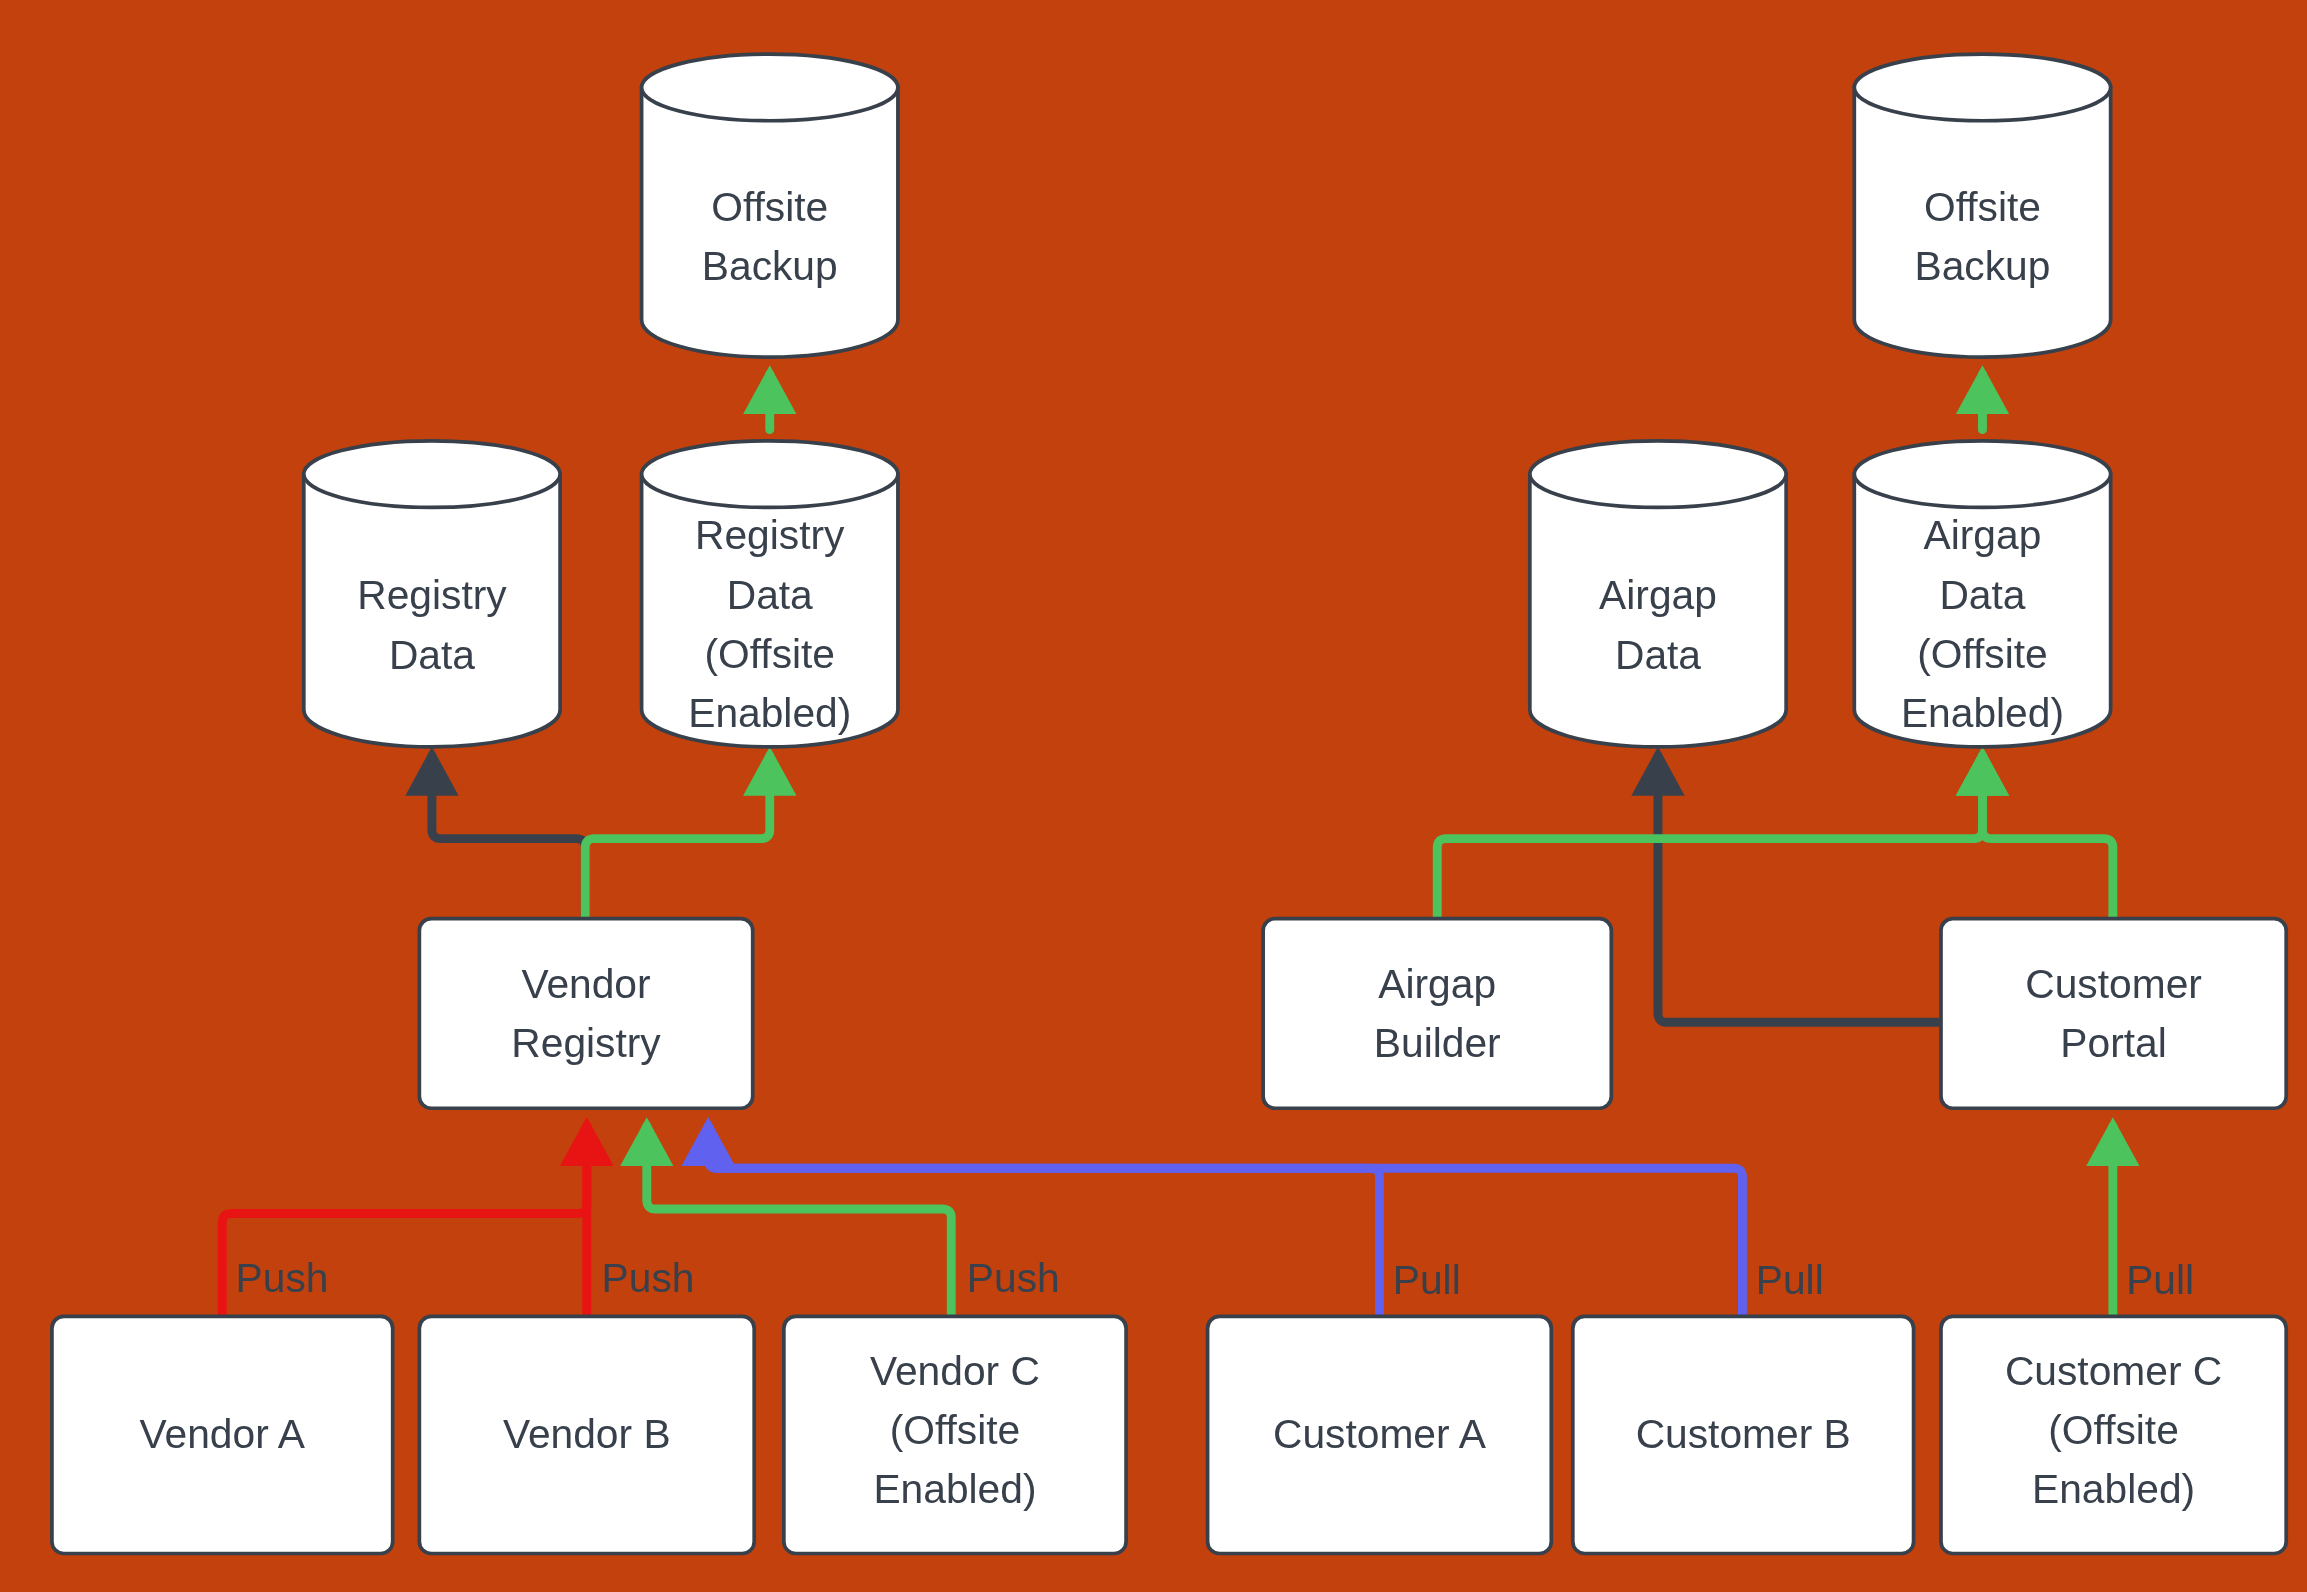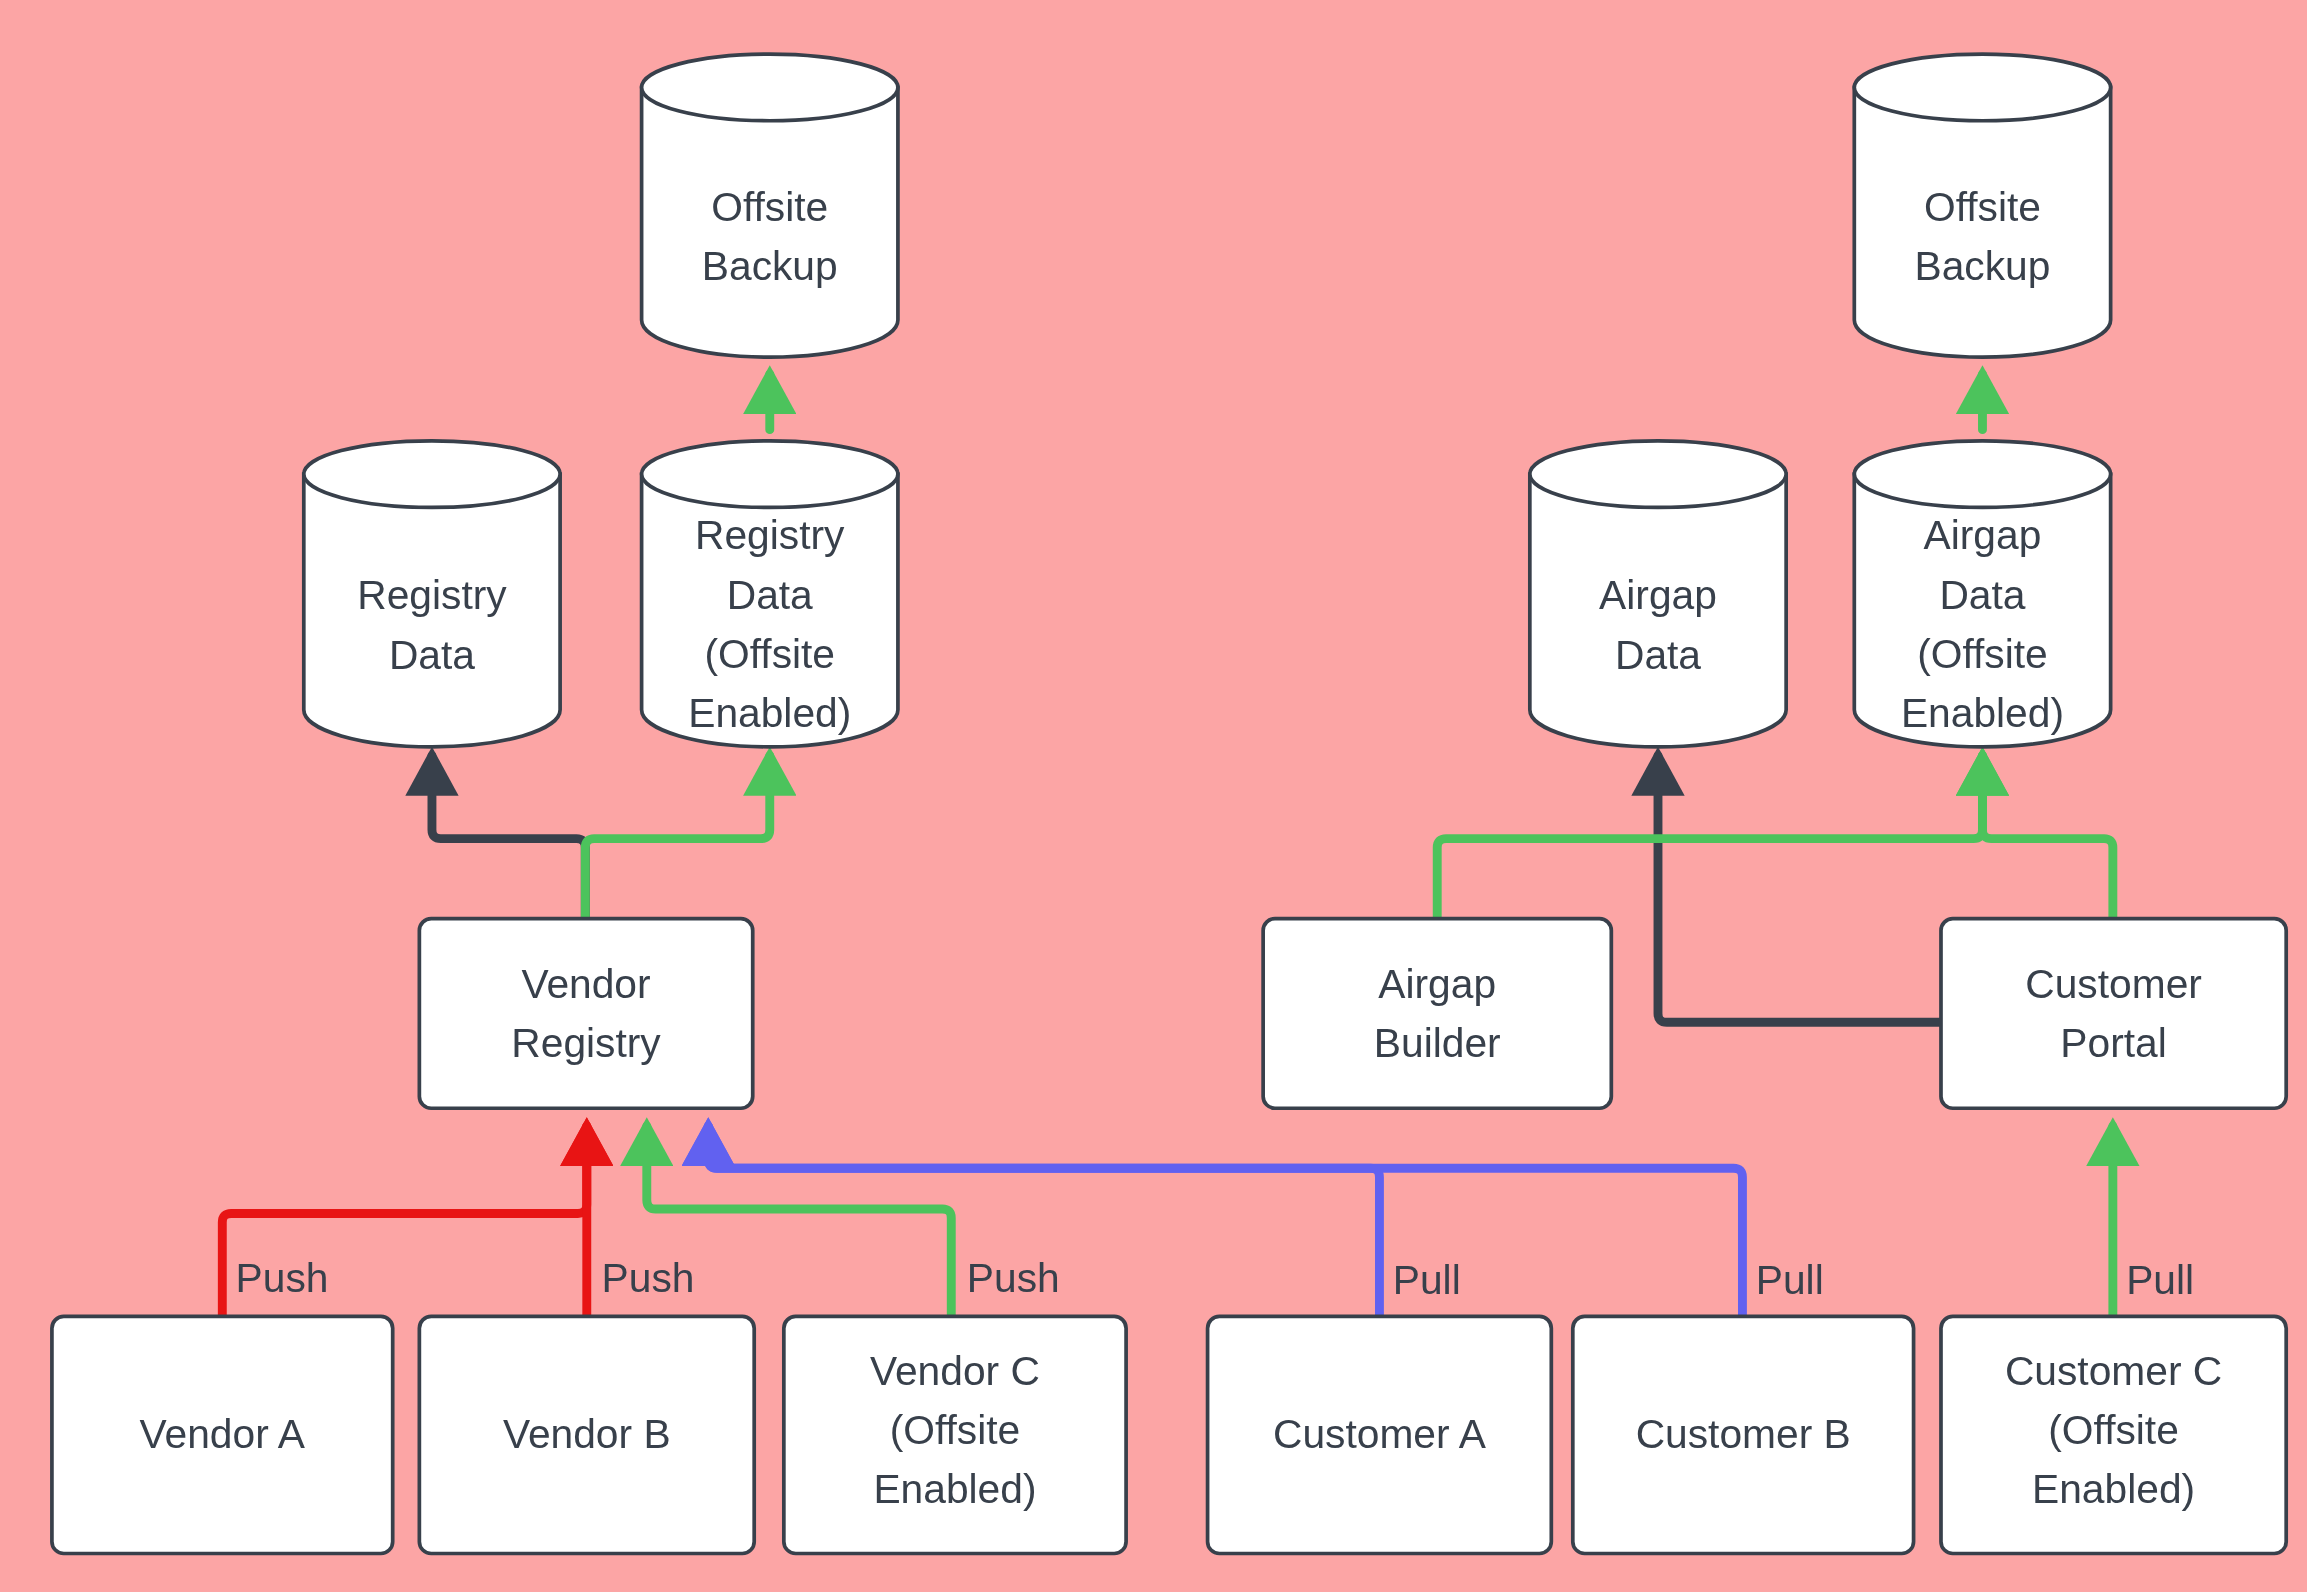--- a/index.html
+++ b/index.html
@@ -7,21 +7,21 @@
     padding: 0;
     background: #ffffff;
   }
   body {
     font-family: "Liberation Sans", sans-serif;
   }
   #stage {
     position: relative;
     width: 2307px;
     height: 1592px;
-    background: #fca5a5;
+    background: #c2410c;
     overflow: hidden;
   }
   #diagram {
     position: absolute;
     left: 0;
     top: 0;
     width: 2307px;
     height: 1592px;
   }
   .node-label {

